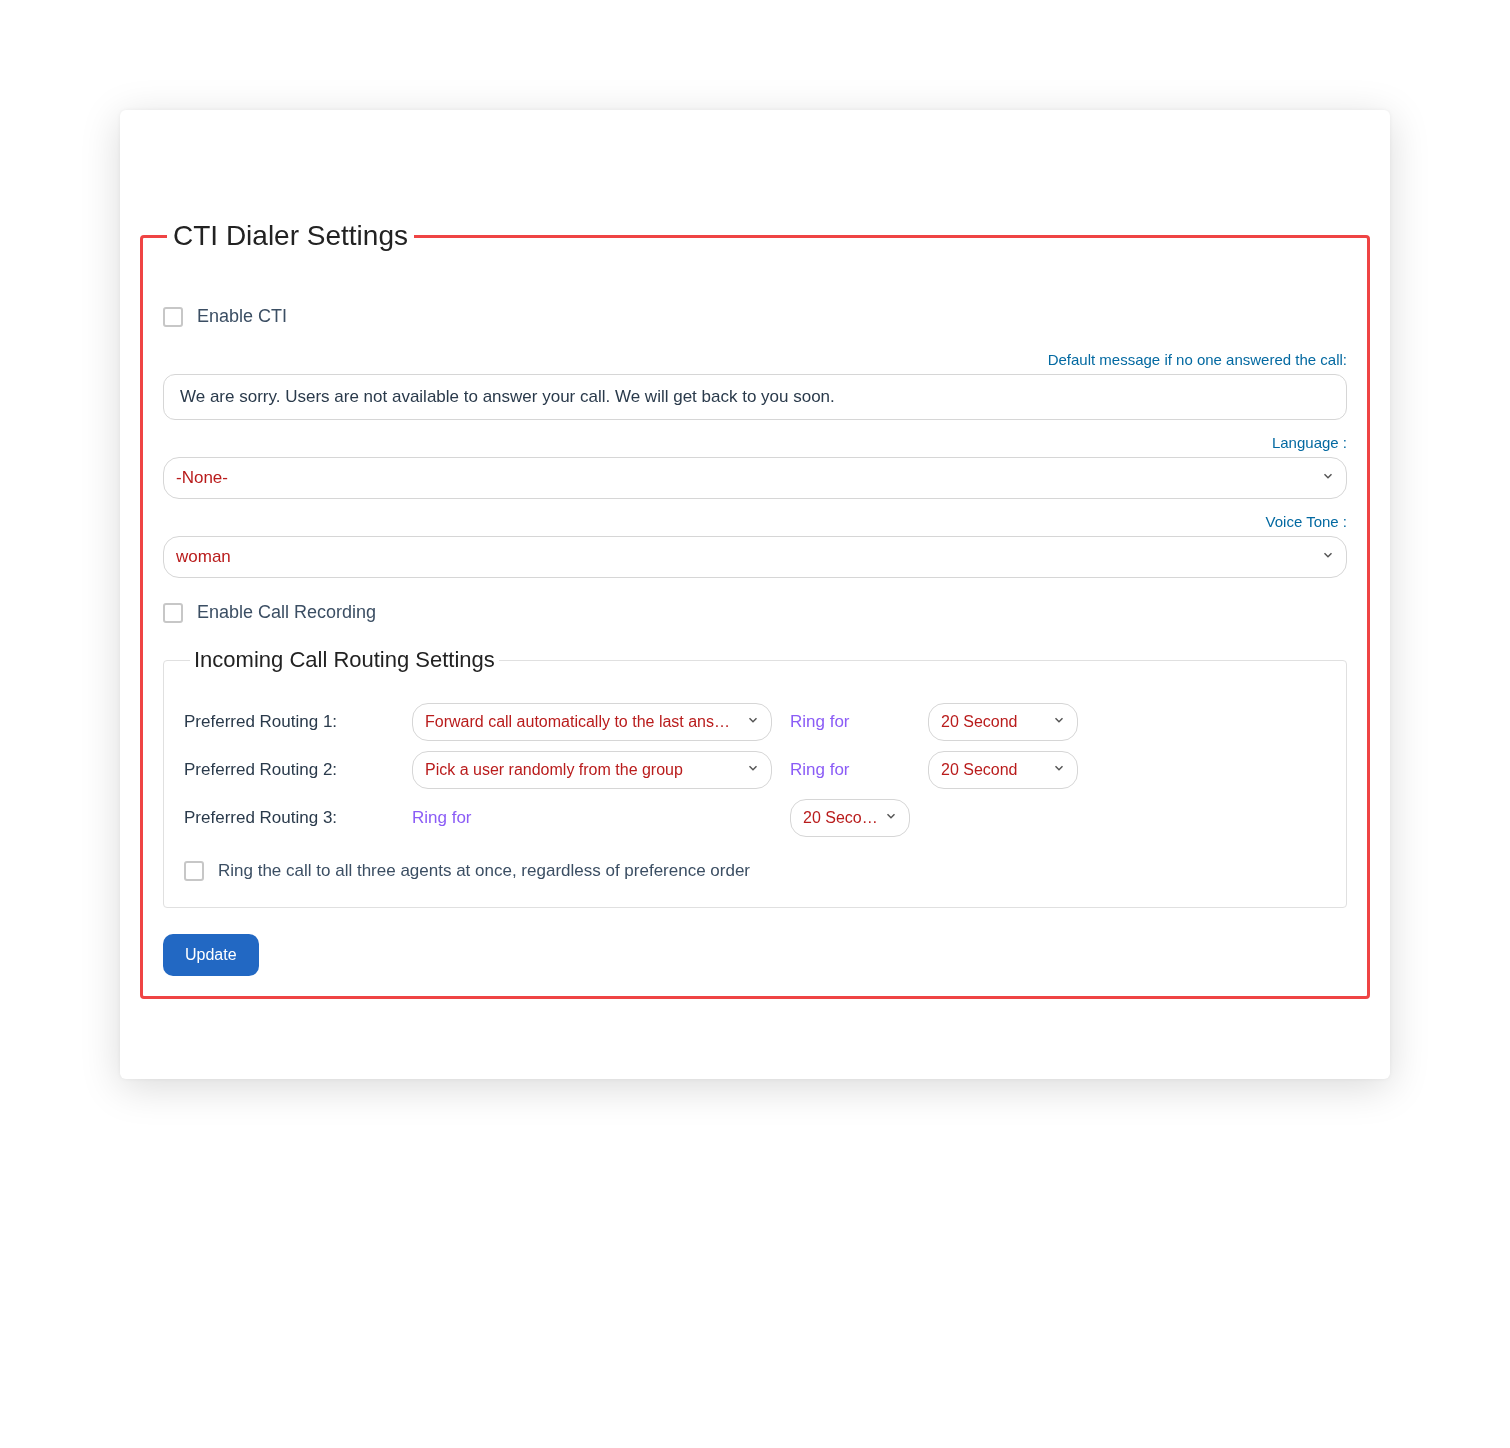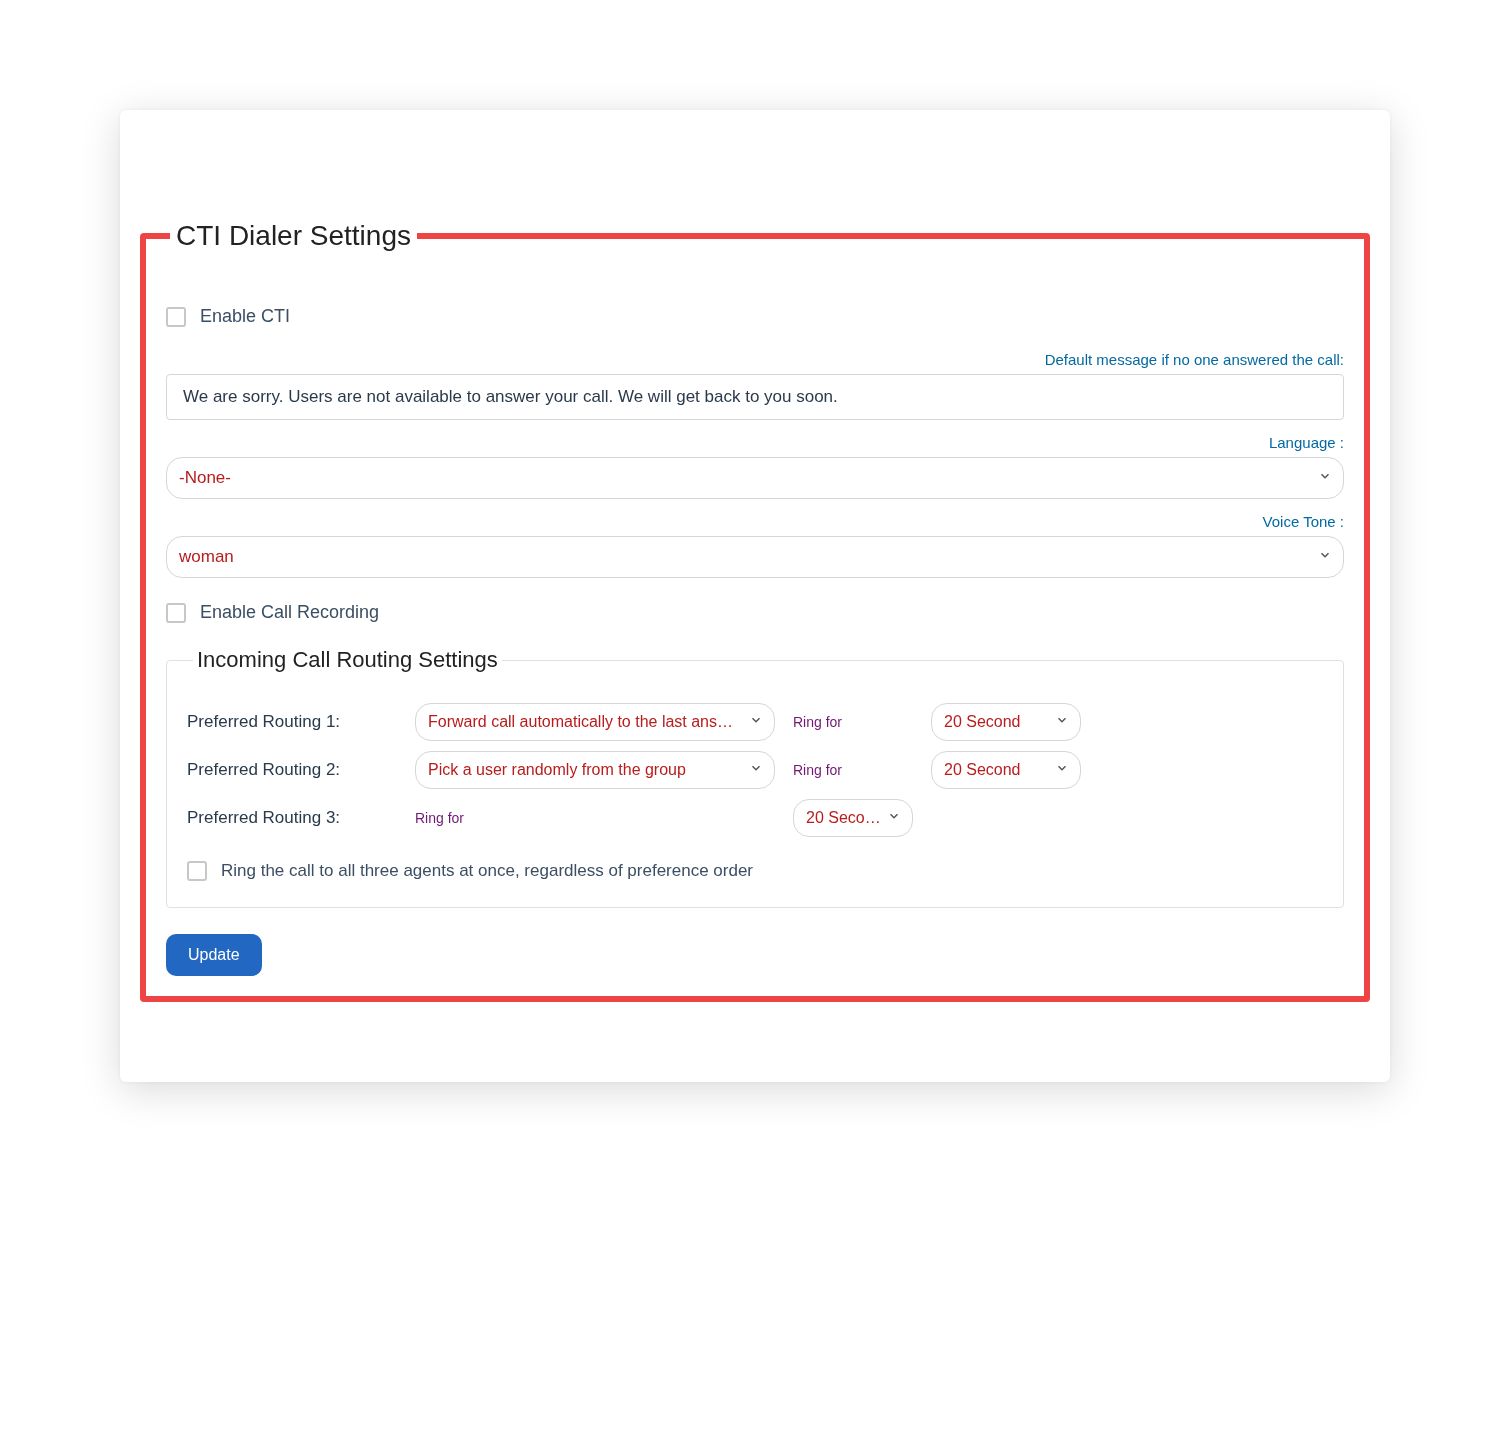--- a/index.html
+++ b/index.html
@@ -10,21 +10,21 @@
     height: 1448px;
     padding: 110px 120px;
   }
   .card {
     background: #ffffff;
     border-radius: 6px;
     box-shadow: 0 8px 40px rgba(0,0,0,0.15), 0 0 4px rgba(0,0,0,0.05);
     padding: 110px 20px 80px 20px;
   }
   fieldset.main-fs {
-    border: 6px solid #ef4444;
+    border: 3px solid #ef4444;
     border-radius: 4px;
     padding: 30px 20px 20px 20px;
     margin: 0;
   }
   legend.main-legend {
     font-size: 28px;
     color: #222;
     font-weight: 400;
     padding: 0 6px;
     margin-left: 4px;
@@ -51,21 +51,21 @@
   .field-label {
     font-size: 15px;
     color: #0369a1;
     margin: 14px 0 6px 0;
     display: block;
     text-align: right;
   }
   .text-input {
     width: 100%;
     border: 1px solid #d6d6d6;
-    border-radius: 4px;
+    border-radius: 12px;
     padding: 12px 16px;
     font-size: 17px;
     color: #2a3a4b;
     background: #fff;
   }
   .select-wrap {
     position: relative;
     width: 100%;
   }
   .select {
@@ -115,22 +115,22 @@
     position: relative;
   }
   .routing-select .select {
     padding: 9px 30px 9px 12px;
     font-size: 16px;
     white-space: nowrap;
     overflow: hidden;
     text-overflow: ellipsis;
   }
   .ring-label {
-    font-size: 14px;
-    color: #701a75;
+    font-size: 17px;
+    color: #8b5cf6;
   }
   .update-btn {
     background: #2268c3;
     color: #fff;
     border: none;
     border-radius: 10px;
     padding: 12px 22px;
     font-size: 16px;
     cursor: pointer;
     margin-top: 6px;

